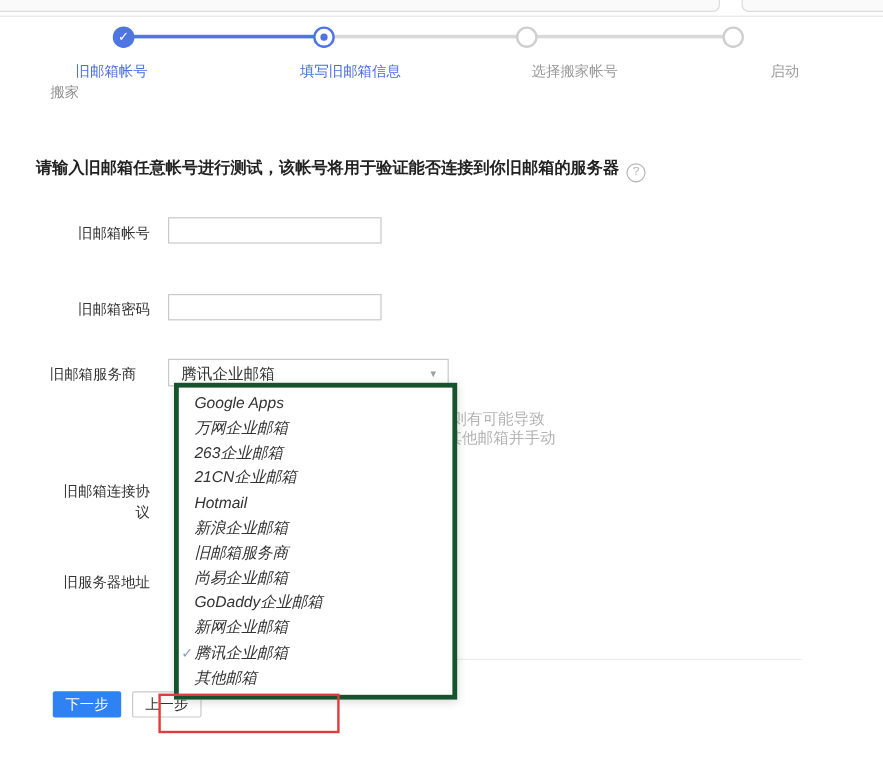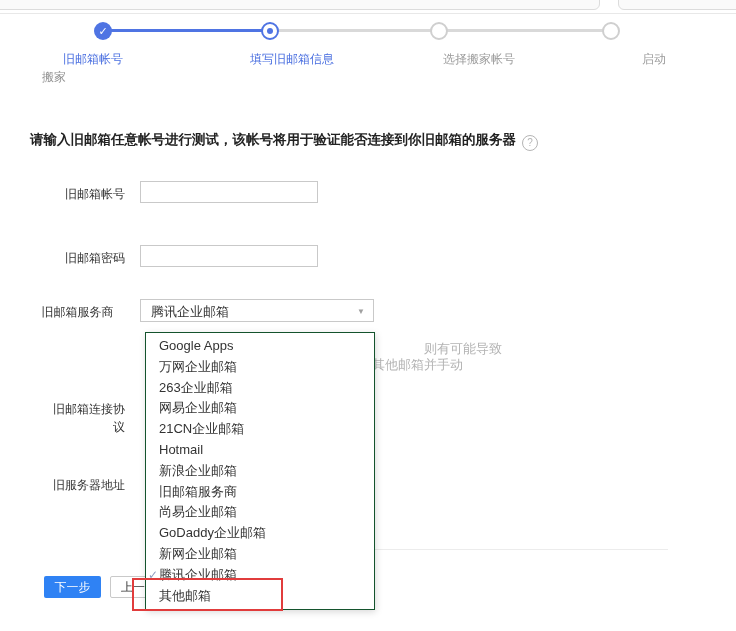--- a/index.html
+++ b/index.html
@@ -48,23 +48,23 @@
   .bottom-divider{position:absolute;left:373px;top:549px;width:295px;height:1px;background:#ececec;}
 
   
   .btn-next{position:absolute;left:44px;top:576px;width:57px;height:22px;background:#2f82f4;color:#fff;
             border:none;border-radius:2px;font-size:12px;text-align:center;line-height:22px;cursor:pointer;z-index:4;}
   .btn-prev{position:absolute;left:110px;top:576px;width:58px;height:22px;background:#fff;color:#333;
             border:1px solid #c9c9c9;border-radius:2px;box-sizing:border-box;font-size:12px;text-align:center;
             line-height:20px;cursor:pointer;z-index:1;}
 
   
-  .dd-panel{position:absolute;left:145px;top:332px;width:228px;background:#fff;
-            border:1px solid #14532d;box-shadow:1px 2px 7px rgba(0,0,0,0.15);
-            padding:3px 0;z-index:5;}
+  .dd-panel{position:absolute;left:145px;top:319px;width:228px;background:#fff;
+            border:4px solid #14532d;box-shadow:1px 2px 7px rgba(0,0,0,0.15);
+            padding:3px 0;z-index:5;font-style:italic;}
   .dd-item{position:relative;height:20.8px;line-height:20.8px;padding-left:13px;font-size:13px;color:#333;
            white-space:nowrap;cursor:pointer;}
   .dd-check{position:absolute;left:2px;top:0;color:#8e9cc0;font-size:12px;}
 
   
   .red-box{position:absolute;left:132px;top:578px;width:151px;height:33px;
            border:2px solid #e13c3c;box-sizing:border-box;z-index:10;pointer-events:none;}
 </style>
 </head>
 <body>
@@ -104,32 +104,31 @@
   <div class="f-label" style="top:304px;text-align:center;">旧邮箱服务商</div>
   <div class="select-box">
     <span class="select-value">腾讯企业邮箱</span>
     <span class="select-caret">▼</span>
   </div>
 
   <div class="f-label-wrap" style="top:400px;">旧邮箱连接协议</div>
 
   <div class="f-label" style="top:477px;">旧服务器地址</div>
 
-  <div class="bg-text" style="left:376px;top:340px;margin-left:48px;">则有可能导致</div>
+  <div class="bg-text" style="left:376px;top:340px;">则有可能导致</div>
   <div class="bg-text" style="left:372px;top:356px;">其他邮箱并手动</div>
   <div class="bottom-divider"></div>
 
   <div class="btn-prev">上一步</div>
   <div class="btn-next">下一步</div>
 
   <div class="dd-panel">
     <div class="dd-item">Google Apps</div>
     <div class="dd-item">万网企业邮箱</div>
     <div class="dd-item">263企业邮箱</div>
-    <div class="dd-item">网易企业邮箱</div>
     <div class="dd-item">21CN企业邮箱</div>
     <div class="dd-item">Hotmail</div>
     <div class="dd-item">新浪企业邮箱</div>
     <div class="dd-item">旧邮箱服务商</div>
     <div class="dd-item">尚易企业邮箱</div>
     <div class="dd-item">GoDaddy企业邮箱</div>
     <div class="dd-item">新网企业邮箱</div>
     <div class="dd-item">
       <span class="dd-check">✓</span><span>腾讯企业邮箱</span>
     </div>

